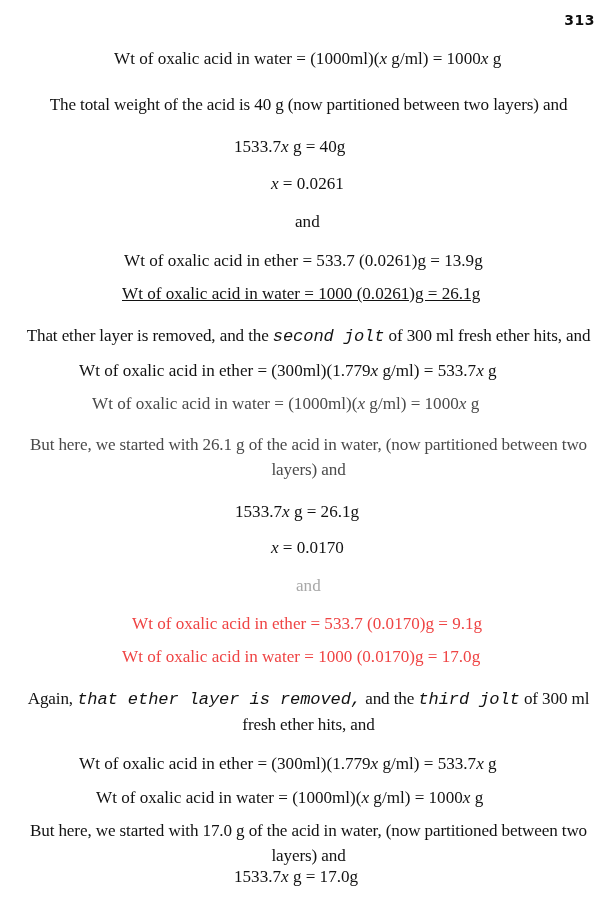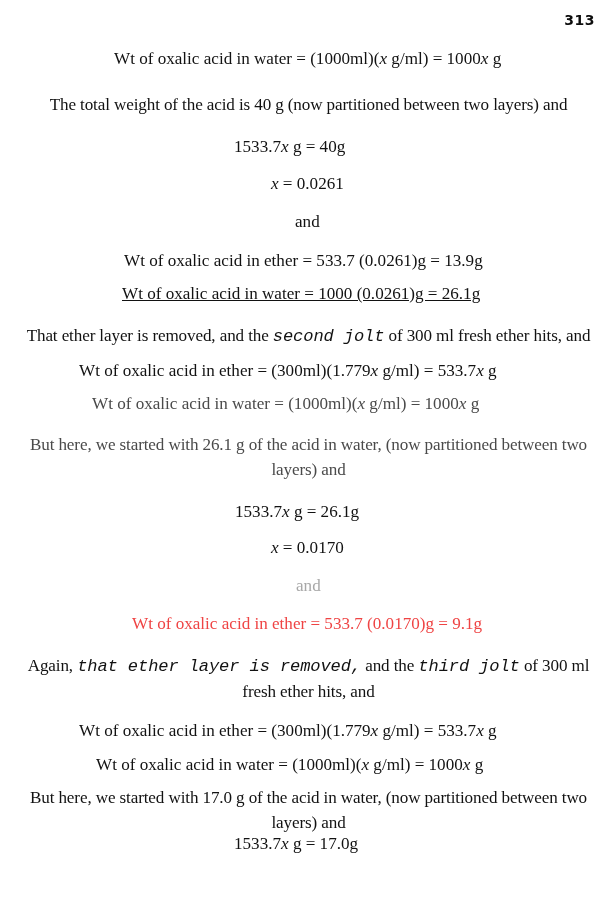--- a/index.html
+++ b/index.html
@@ -133,20 +133,21 @@
     </div>
 
     <div class="line eq" style="margin-left:249px; margin-top:19px;">
       <i class="v">x</i><span> = 0.0170</span>
     </div>
 
     <div class="line eq fade-light" style="margin-left:274px; margin-top:21px;">and</div>
 
     <div class="line eq fade-2" style="margin-left:110px; margin-top:21px;">Wt of oxalic acid in ether = 533.7 (0.0170)g = 9.1g</div>
 
+    <div class="line eq fade-2" style="margin-left:100px; margin-top:16px;">Wt of oxalic acid in water = 1000 (0.0170)g = 17.0g</div>
 
     <div class="para" style="margin-top:21px;">
       <span>Again, </span><em>that ether layer is removed,</em><span> and the </span><em>third jolt</em><span> of 300 ml fresh ether hits, and</span>
     </div>
 
     <div class="line eq" style="margin-left:57px; margin-top:18px;">
       <span>Wt of oxalic acid in ether = (300ml)(1.779</span><i class="v">x</i><span> g/ml) = 533.7</span><i class="v">x</i><span> g</span>
     </div>
 
     <div class="line eq" style="margin-left:74px; margin-top:17px;">

